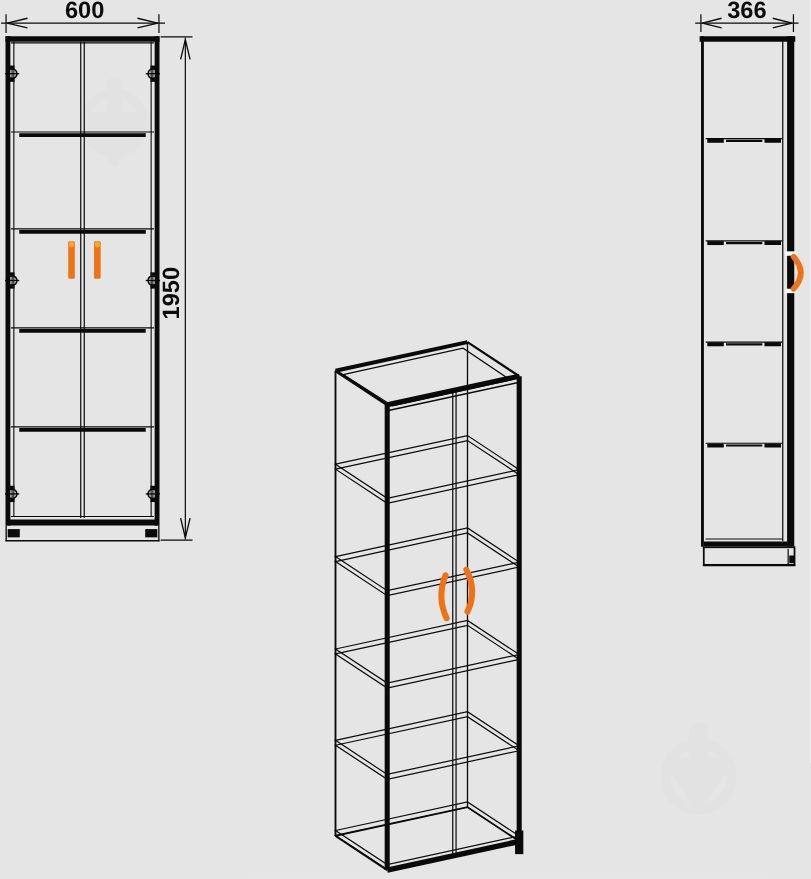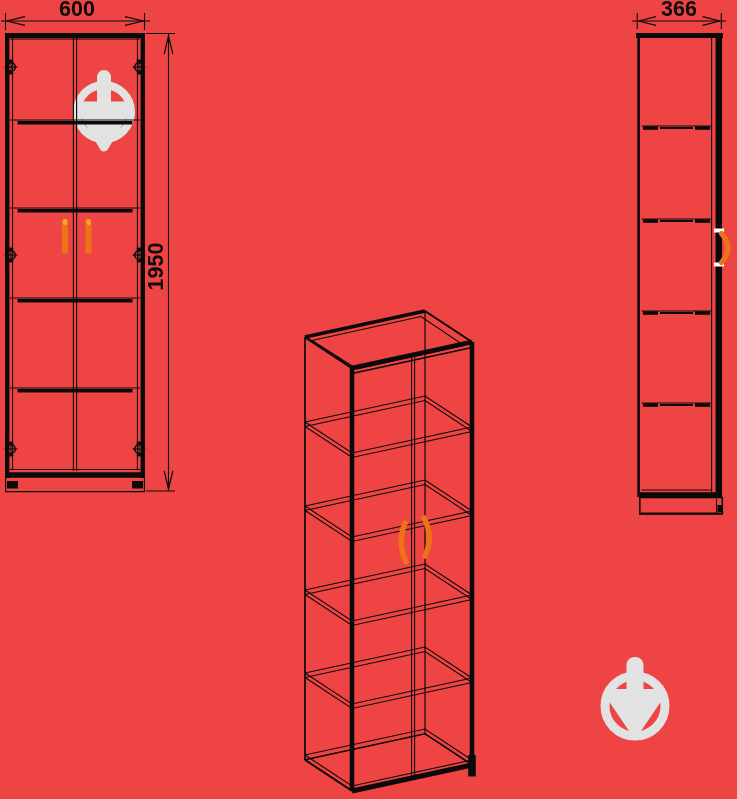--- a/index.html
+++ b/index.html
@@ -1,16 +1,16 @@
 <!DOCTYPE html>
 <html><head>
 <meta charset="utf-8">
 <style>
   html,body{margin:0;padding:0;background:#ffffff;}
-  .stage{position:relative;width:737px;height:799px;background:#ef4444;overflow:hidden;
+  .stage{position:relative;width:737px;height:799px;background:#e5e5e5;overflow:hidden;
          font-family:"Liberation Sans",sans-serif;}
   svg{display:block;}
   .ln{stroke:#0a0a0a;fill:none;}
   .fl{fill:#0a0a0a;stroke:none;}
   .dim-label{font-family:"Liberation Sans",sans-serif;font-weight:bold;font-size:21.5px;fill:#0c0c0c;}
 </style>
 </head>
 <body>
 
 <div class="stage">

